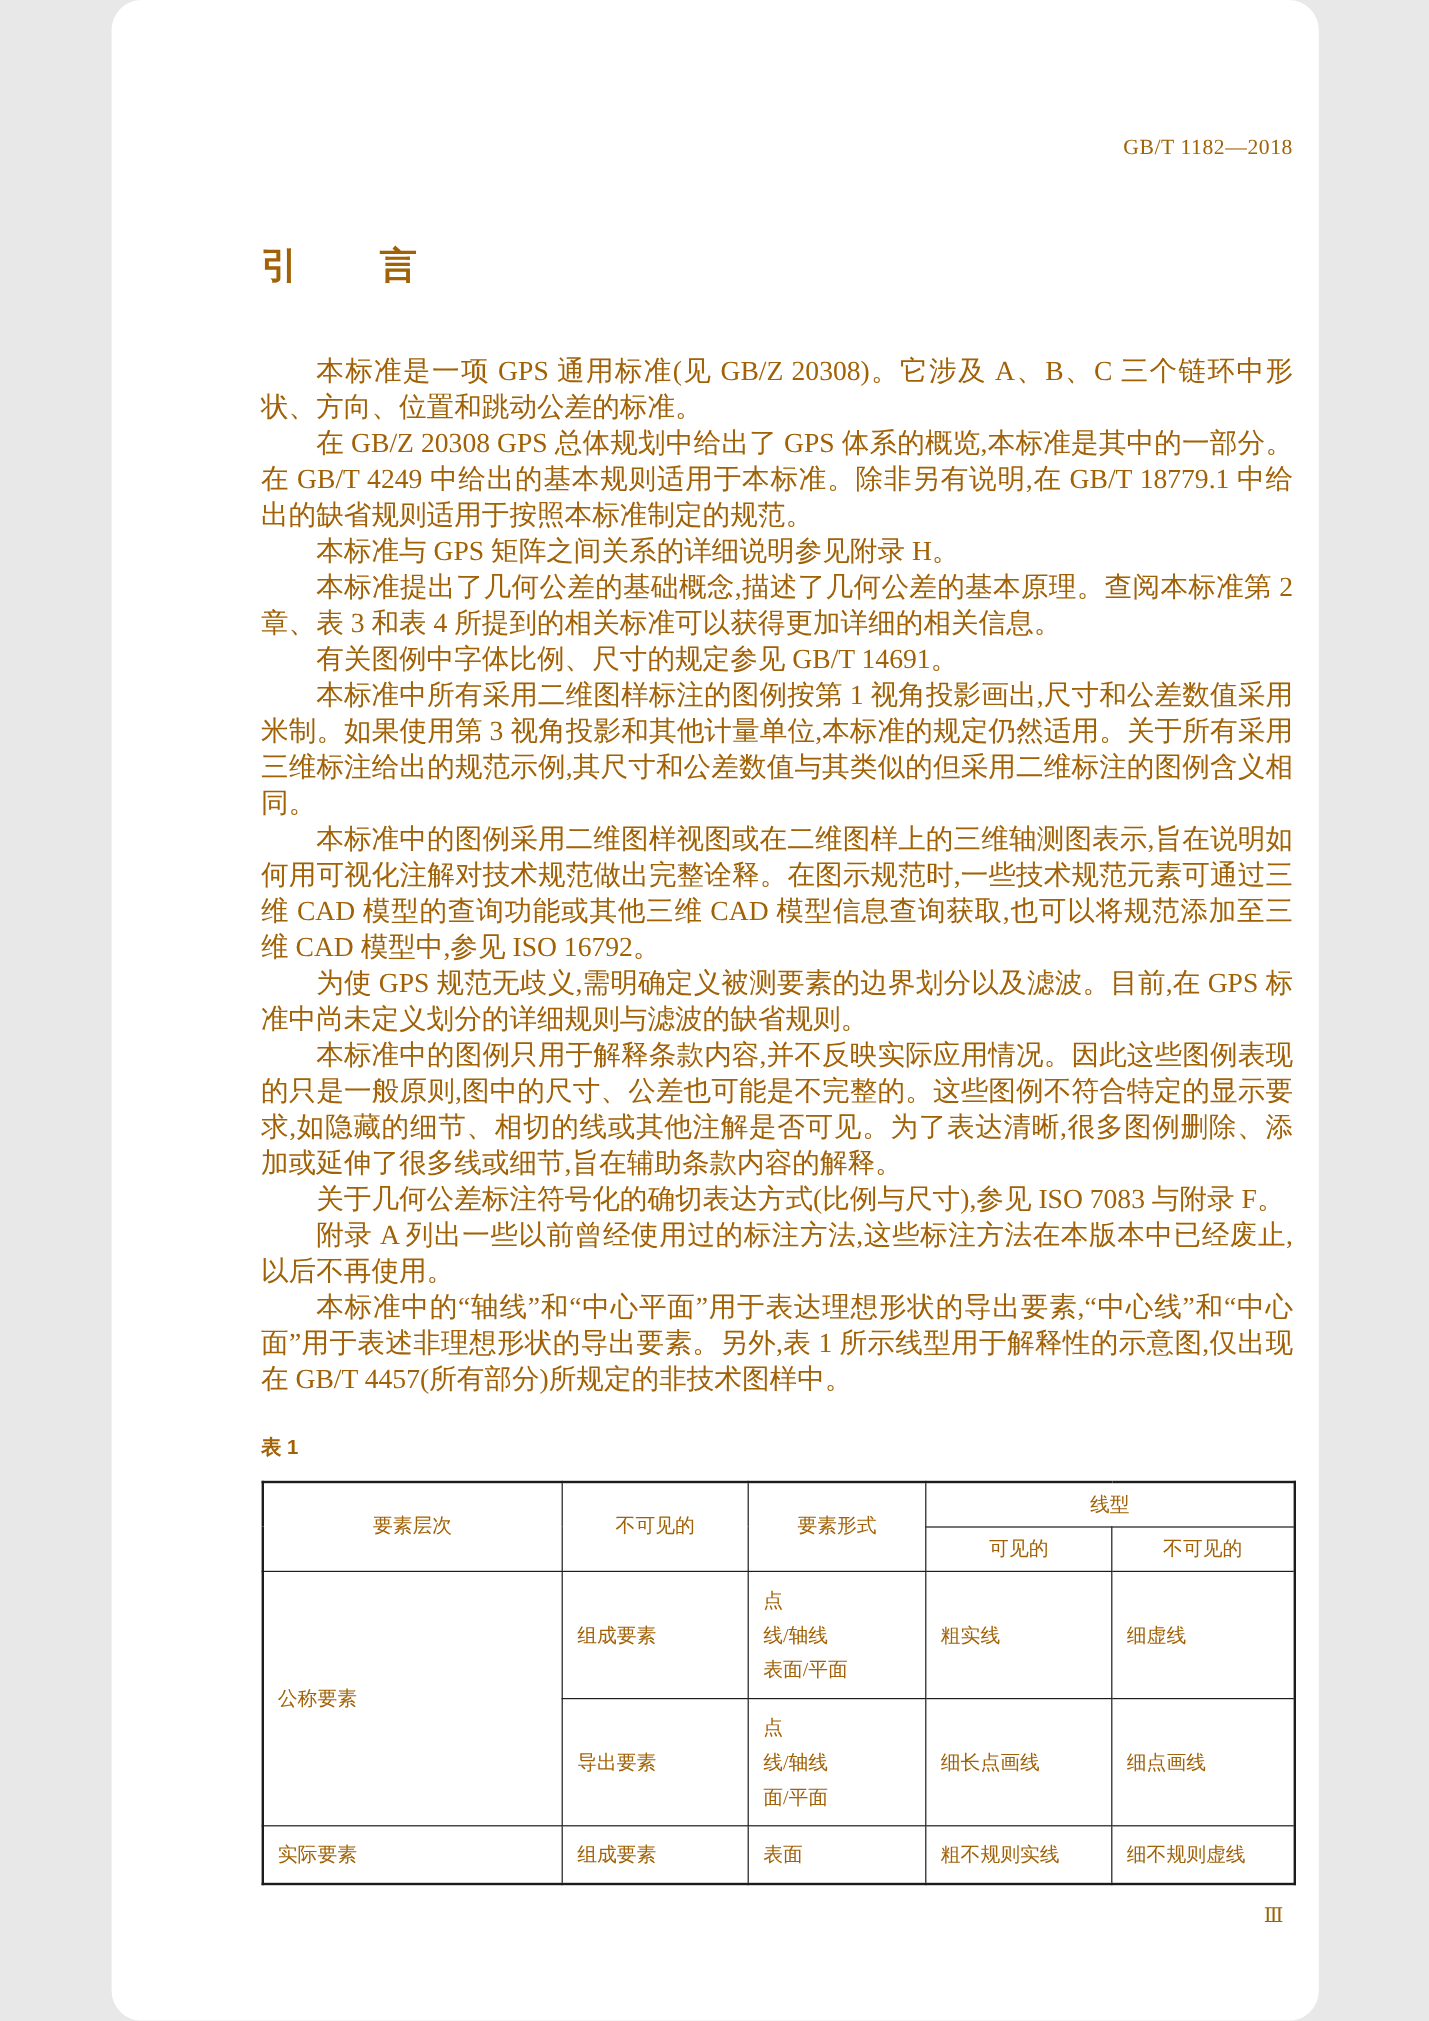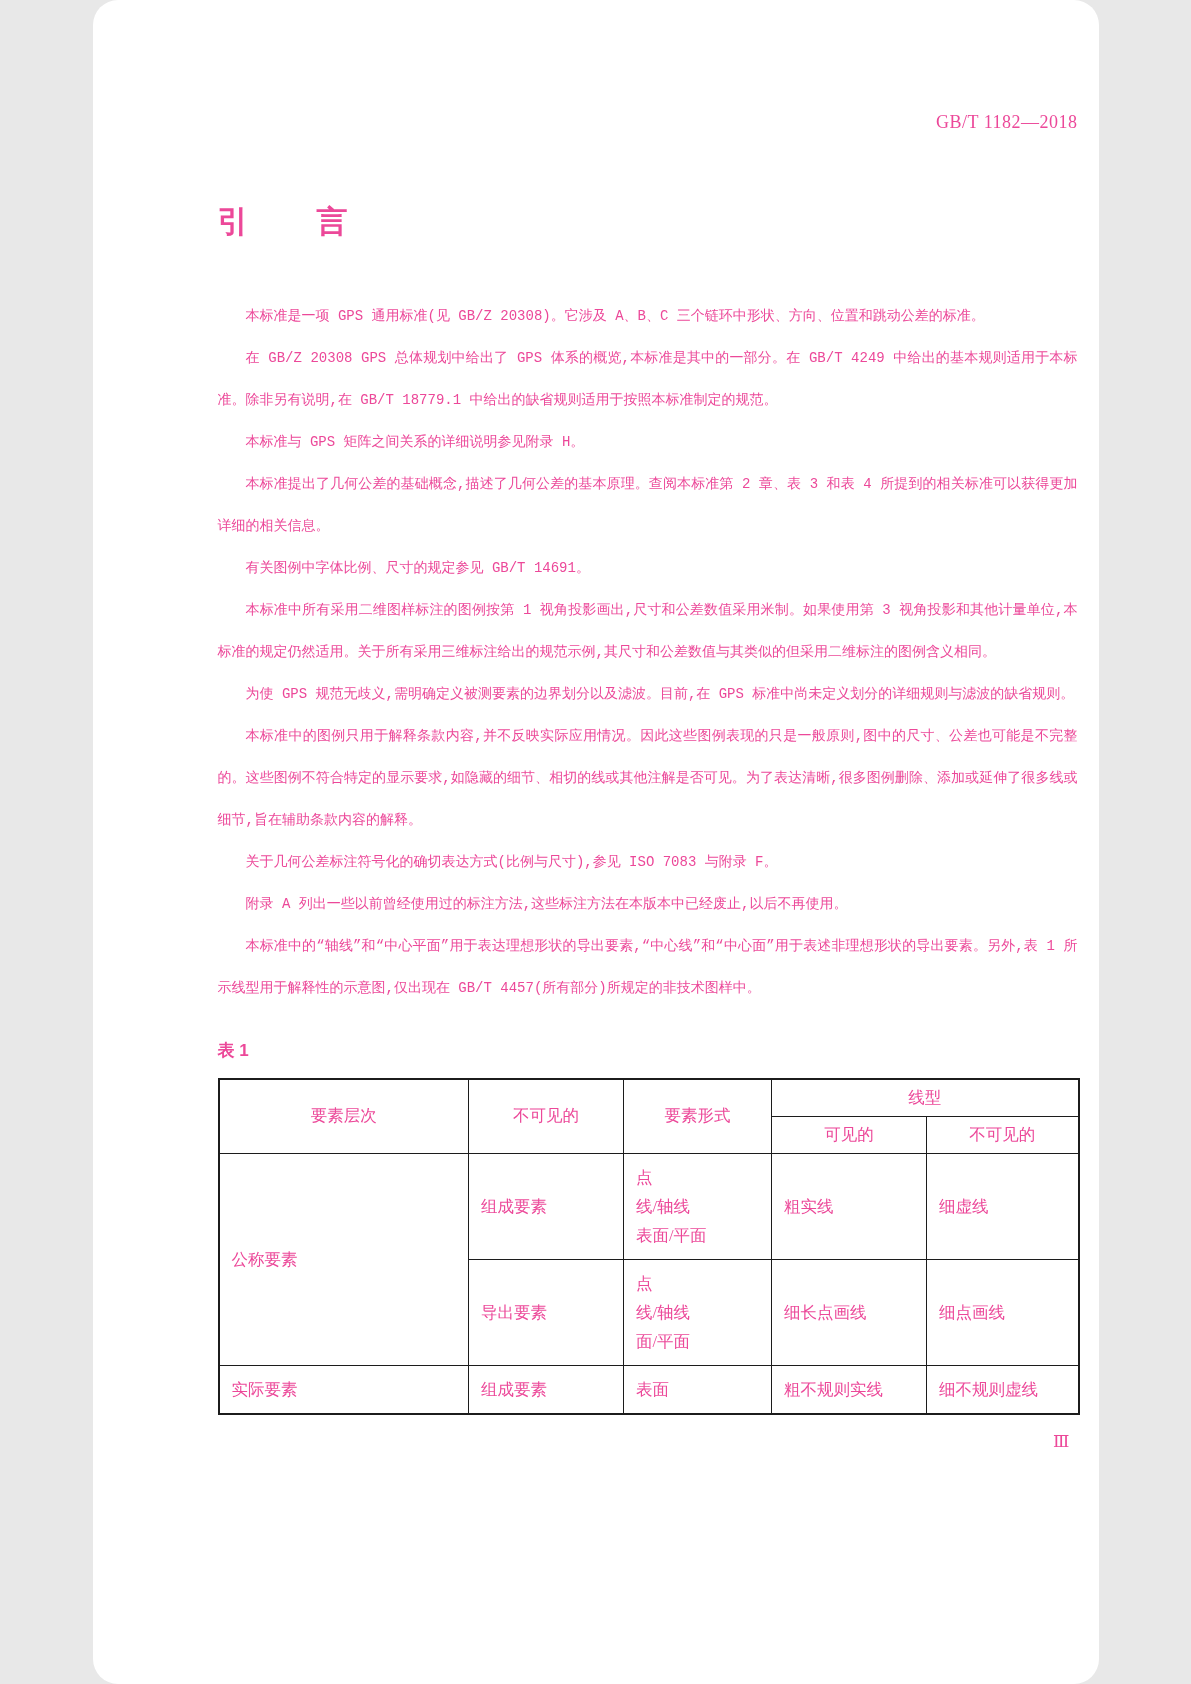--- a/index.html
+++ b/index.html
@@ -4,21 +4,21 @@
 <style>
   * { margin: 0; padding: 0; box-sizing: border-box; }
   html, body { background: #e8e8e8; }
   .page {
     position: relative;
     width: 1006px;
     height: 1684px;
     margin: 0 auto;
     background: #ffffff;
     font-family: "Liberation Serif", "DejaVu Serif", serif;
-    color: #ec4899;
+    color: #a16207;
     overflow: hidden;
     border-radius: 25px;
   }
   .content {
     position: absolute;
     left: 125px;
     top: 112px;
     width: 860px;
   }
   .doc-number {
@@ -29,25 +29,25 @@
   }
   .title {
     font-size: 31px;
     font-weight: bold;
     margin-top: 68px;
     margin-bottom: 52px;
     letter-spacing: 2px;
     font-family: "Liberation Sans", "DejaVu Sans", sans-serif;
   }
   .body-text p {
-    font-size: 14px;
-    line-height: 42px;
+    font-size: 23px;
+    line-height: 30px;
     text-align: justify;
     text-indent: 2em;
-    font-family: Liberation Mono, monospace;
+    font-family: Liberation Serif, serif;
   }
   .table-caption {
     font-size: 17px;
     font-weight: bold;
     margin-top: 30px;
     margin-bottom: 16px;
     font-family: "Liberation Sans", "DejaVu Sans", sans-serif;
   }
   table.line-table {
     width: 860px;
@@ -96,20 +96,21 @@
 
     <h1 class="title">引　　言</h1>
 
     <div class="body-text">
       <p>本标准是一项 GPS 通用标准(见 GB/Z 20308)。它涉及 A、B、C 三个链环中形状、方向、位置和跳动公差的标准。</p>
       <p>在 GB/Z 20308 GPS 总体规划中给出了 GPS 体系的概览,本标准是其中的一部分。在 GB/T 4249 中给出的基本规则适用于本标准。除非另有说明,在 GB/T 18779.1 中给出的缺省规则适用于按照本标准制定的规范。</p>
       <p>本标准与 GPS 矩阵之间关系的详细说明参见附录 H。</p>
       <p>本标准提出了几何公差的基础概念,描述了几何公差的基本原理。查阅本标准第 2 章、表 3 和表 4 所提到的相关标准可以获得更加详细的相关信息。</p>
       <p>有关图例中字体比例、尺寸的规定参见 GB/T 14691。</p>
       <p>本标准中所有采用二维图样标注的图例按第 1 视角投影画出,尺寸和公差数值采用米制。如果使用第 3 视角投影和其他计量单位,本标准的规定仍然适用。关于所有采用三维标注给出的规范示例,其尺寸和公差数值与其类似的但采用二维标注的图例含义相同。</p>
+      <p>本标准中的图例采用二维图样视图或在二维图样上的三维轴测图表示,旨在说明如何用可视化注解对技术规范做出完整诠释。在图示规范时,一些技术规范元素可通过三维 CAD 模型的查询功能或其他三维 CAD 模型信息查询获取,也可以将规范添加至三维 CAD 模型中,参见 ISO 16792。</p>
       <p>为使 GPS 规范无歧义,需明确定义被测要素的边界划分以及滤波。目前,在 GPS 标准中尚未定义划分的详细规则与滤波的缺省规则。</p>
       <p>本标准中的图例只用于解释条款内容,并不反映实际应用情况。因此这些图例表现的只是一般原则,图中的尺寸、公差也可能是不完整的。这些图例不符合特定的显示要求,如隐藏的细节、相切的线或其他注解是否可见。为了表达清晰,很多图例删除、添加或延伸了很多线或细节,旨在辅助条款内容的解释。</p>
       <p>关于几何公差标注符号化的确切表达方式(比例与尺寸),参见 ISO 7083 与附录 F。</p>
       <p>附录 A 列出一些以前曾经使用过的标注方法,这些标注方法在本版本中已经废止,以后不再使用。</p>
       <p>本标准中的“轴线”和“中心平面”用于表达理想形状的导出要素,“中心线”和“中心面”用于表述非理想形状的导出要素。另外,表 1 所示线型用于解释性的示意图,仅出现在 GB/T 4457(所有部分)所规定的非技术图样中。</p>
     </div>
 
     <div class="table-caption">表 1</div>
 
     <table class="line-table">

